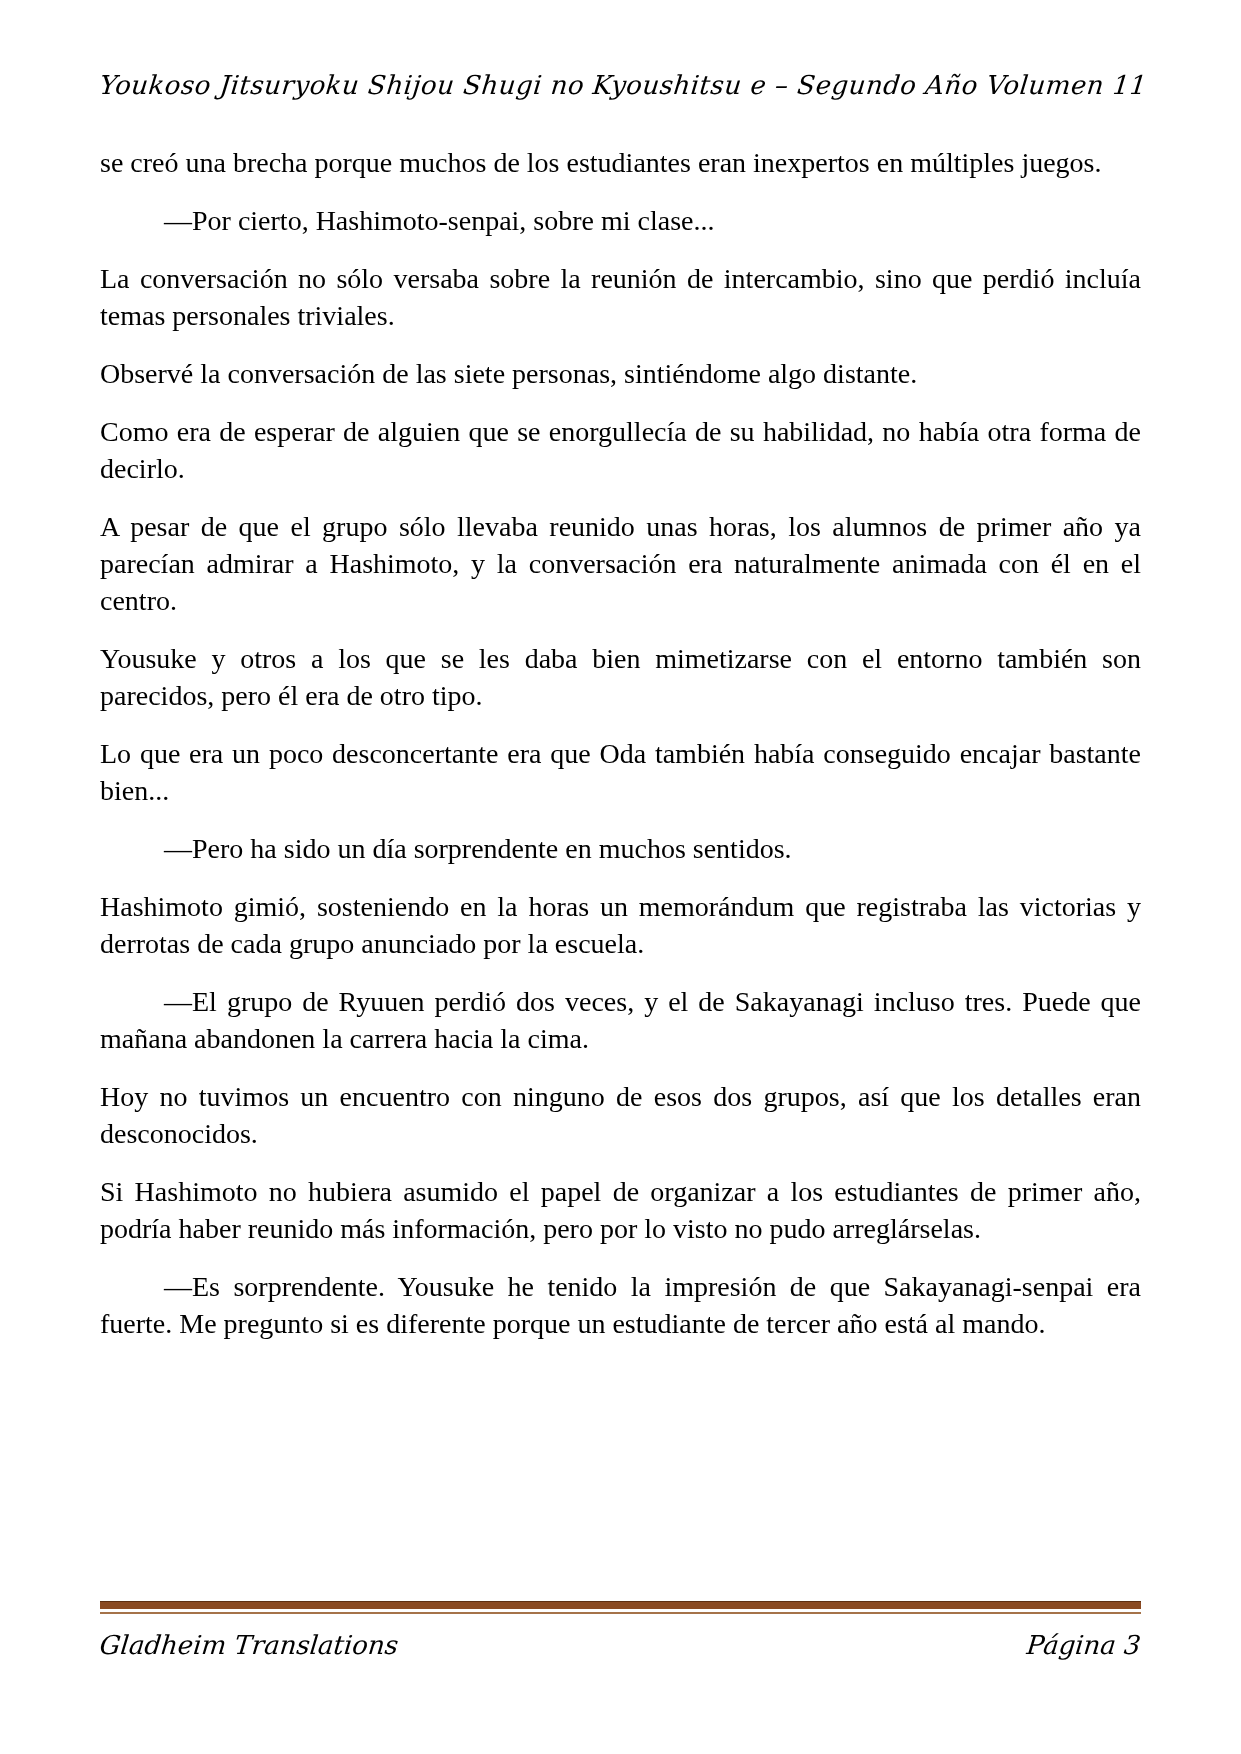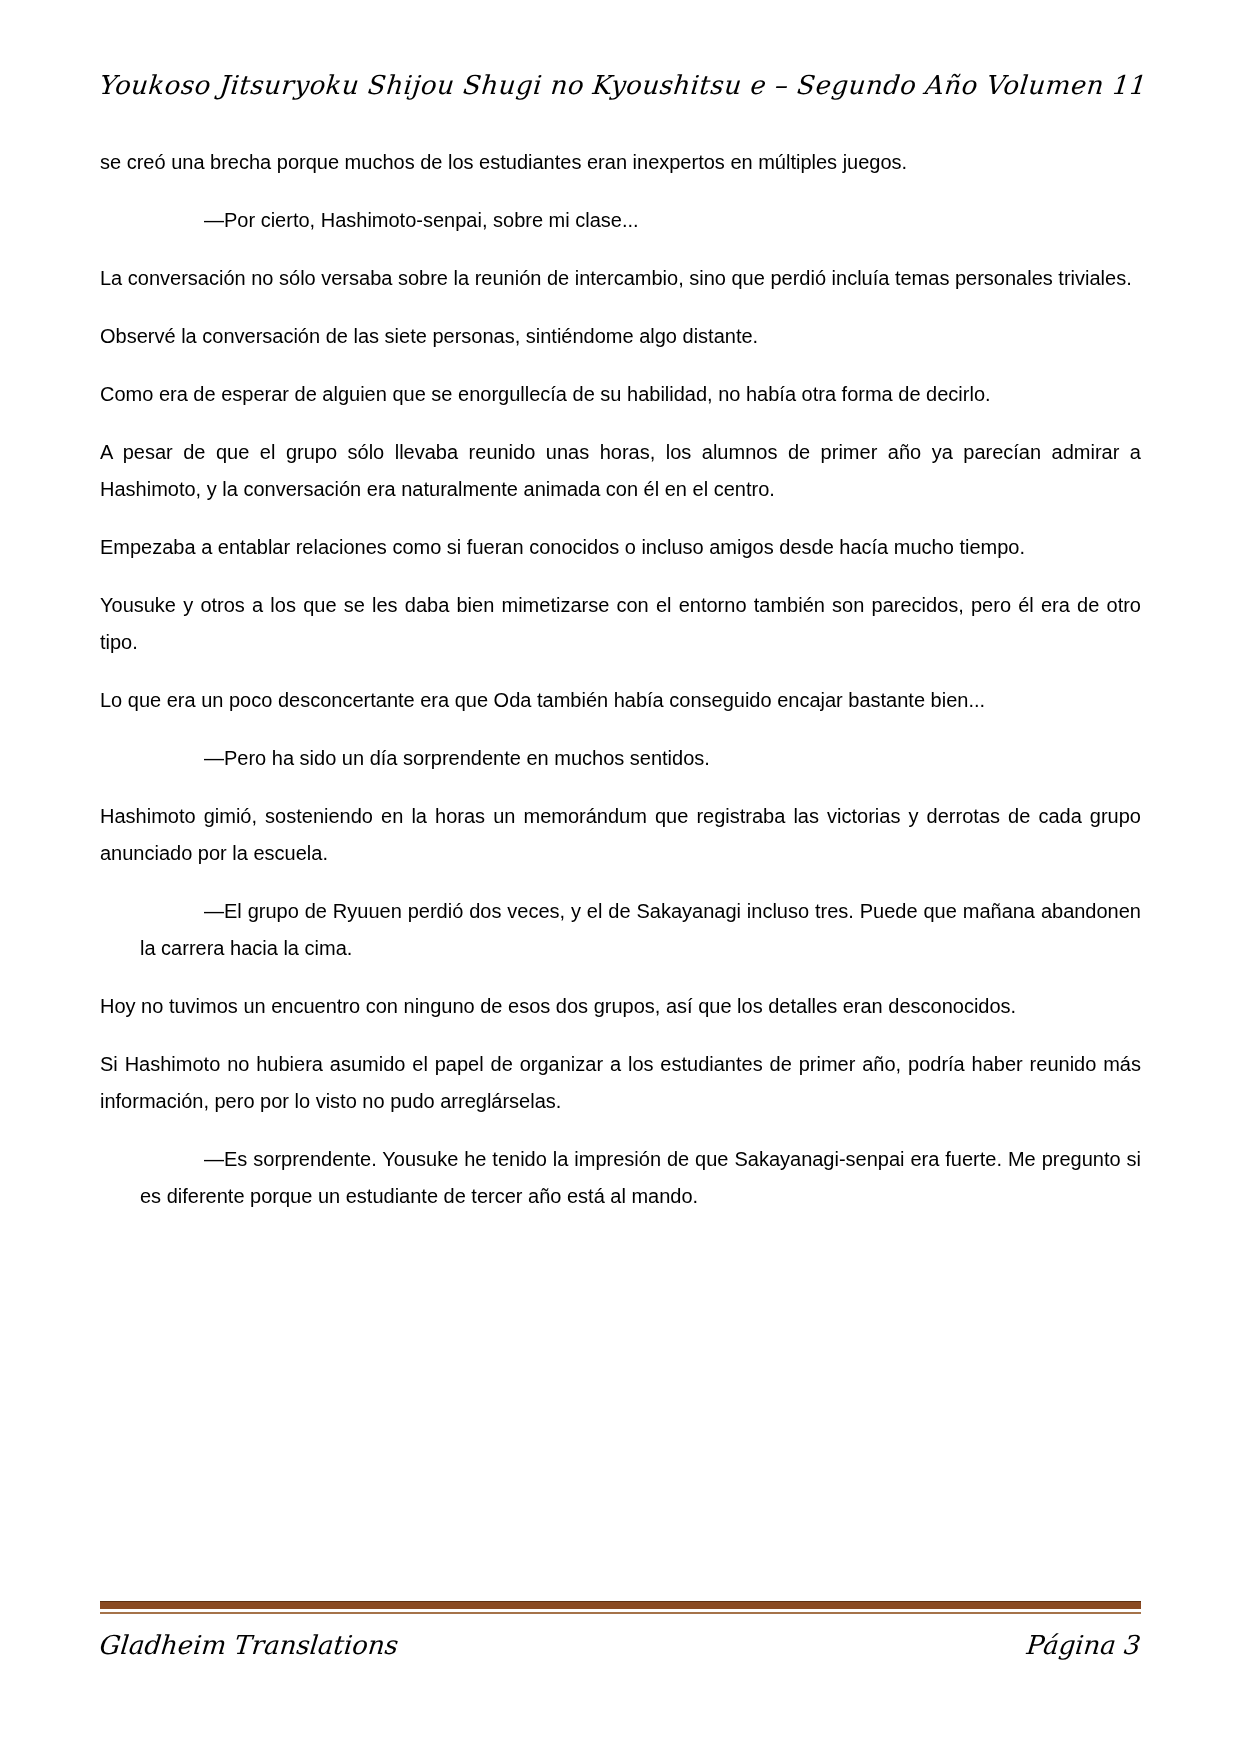--- a/index.html
+++ b/index.html
@@ -25,29 +25,29 @@
     display: inline-block;
     font-family: "DejaVu Serif", serif;
     font-style: italic;
     font-size: 26px;
     letter-spacing: 0.5px;
     transform: skewX(-6deg);
     white-space: nowrap;
     color: #000000;
   }
   .doc-body p.para {
-    font-size: 20px;
+    font-size: 28px;
     line-height: 37px;
     text-align: justify;
     margin: 0 0 21px 0;
     color: #000000;
+    font-family: Liberation Serif, serif;
   }
   .doc-body p.para.dialogue {
     text-indent: 64px;
-    margin-left: 40px;
   }
   .doc-footer {
     position: absolute;
     left: 100px;
     right: 100px;
     top: 1601px;
   }
   .footer-rule-thick {
     height: 7px;
     background: #8a4a22;
@@ -87,21 +87,20 @@
   </div>
 
   <div class="doc-body">
 
   <p class="para">se creó una brecha porque muchos de los estudiantes eran inexpertos en múltiples juegos.</p>
       <p class="para dialogue">—Por cierto, Hashimoto-senpai, sobre mi clase...</p>
       <p class="para">La conversación no sólo versaba sobre la reunión de intercambio, sino que perdió incluía temas personales triviales.</p>
       <p class="para">Observé la conversación de las siete personas, sintiéndome algo distante.</p>
       <p class="para">Como era de esperar de alguien que se enorgullecía de su habilidad, no había otra forma de decirlo.</p>
       <p class="para">A pesar de que el grupo sólo llevaba reunido unas horas, los alumnos de primer año ya parecían admirar a Hashimoto, y la conversación era naturalmente animada con él en el centro.</p>
-      <p class="para">Empezaba a entablar relaciones como si fueran conocidos o incluso amigos desde hacía mucho tiempo.</p>
       <p class="para">Yousuke y otros a los que se les daba bien mimetizarse con el entorno también son parecidos, pero él era de otro tipo.</p>
       <p class="para">Lo que era un poco desconcertante era que Oda también había conseguido encajar bastante bien...</p>
       <p class="para dialogue">—Pero ha sido un día sorprendente en muchos sentidos.</p>
       <p class="para">Hashimoto gimió, sosteniendo en la horas un memorándum que registraba las victorias y derrotas de cada grupo anunciado por la escuela.</p>
       <p class="para dialogue">—El grupo de Ryuuen perdió dos veces, y el de Sakayanagi incluso tres. Puede que mañana abandonen la carrera hacia la cima.</p>
       <p class="para">Hoy no tuvimos un encuentro con ninguno de esos dos grupos, así que los detalles eran desconocidos.</p>
       <p class="para">Si Hashimoto no hubiera asumido el papel de organizar a los estudiantes de primer año, podría haber reunido más información, pero por lo visto no pudo arreglárselas.</p>
       <p class="para dialogue">—Es sorprendente. Yousuke he tenido la impresión de que Sakayanagi-senpai era fuerte. Me pregunto si es diferente porque un estudiante de tercer año está al mando.</p>
     </div>
 

